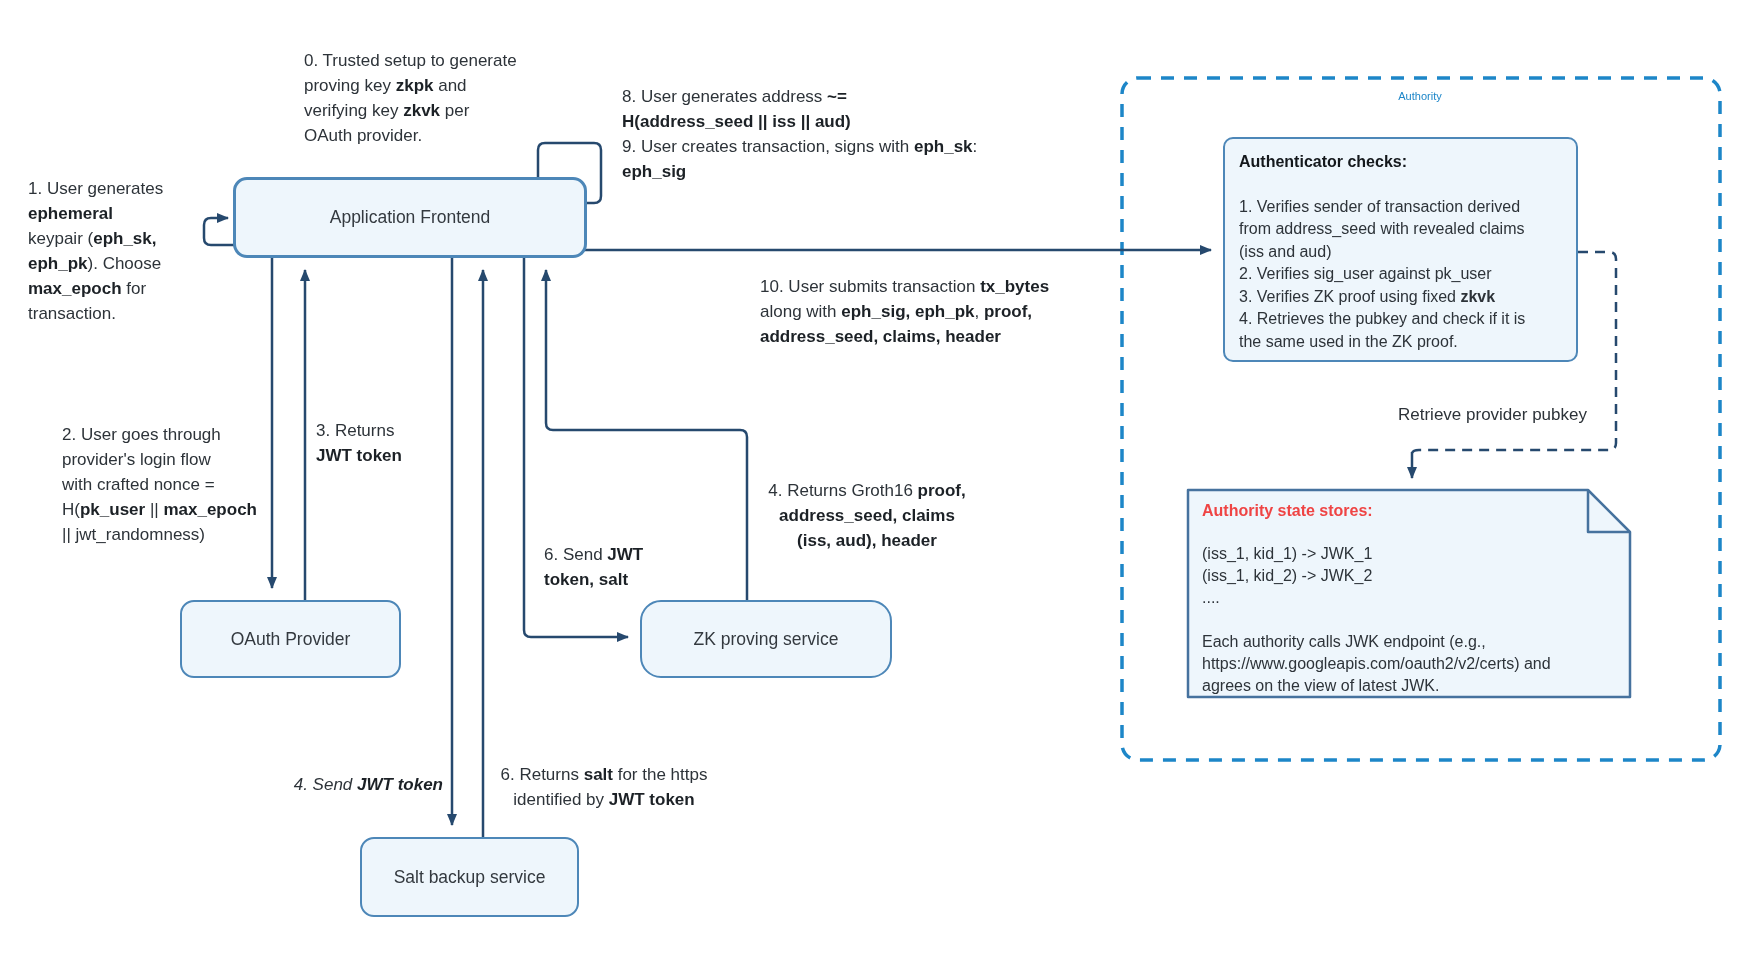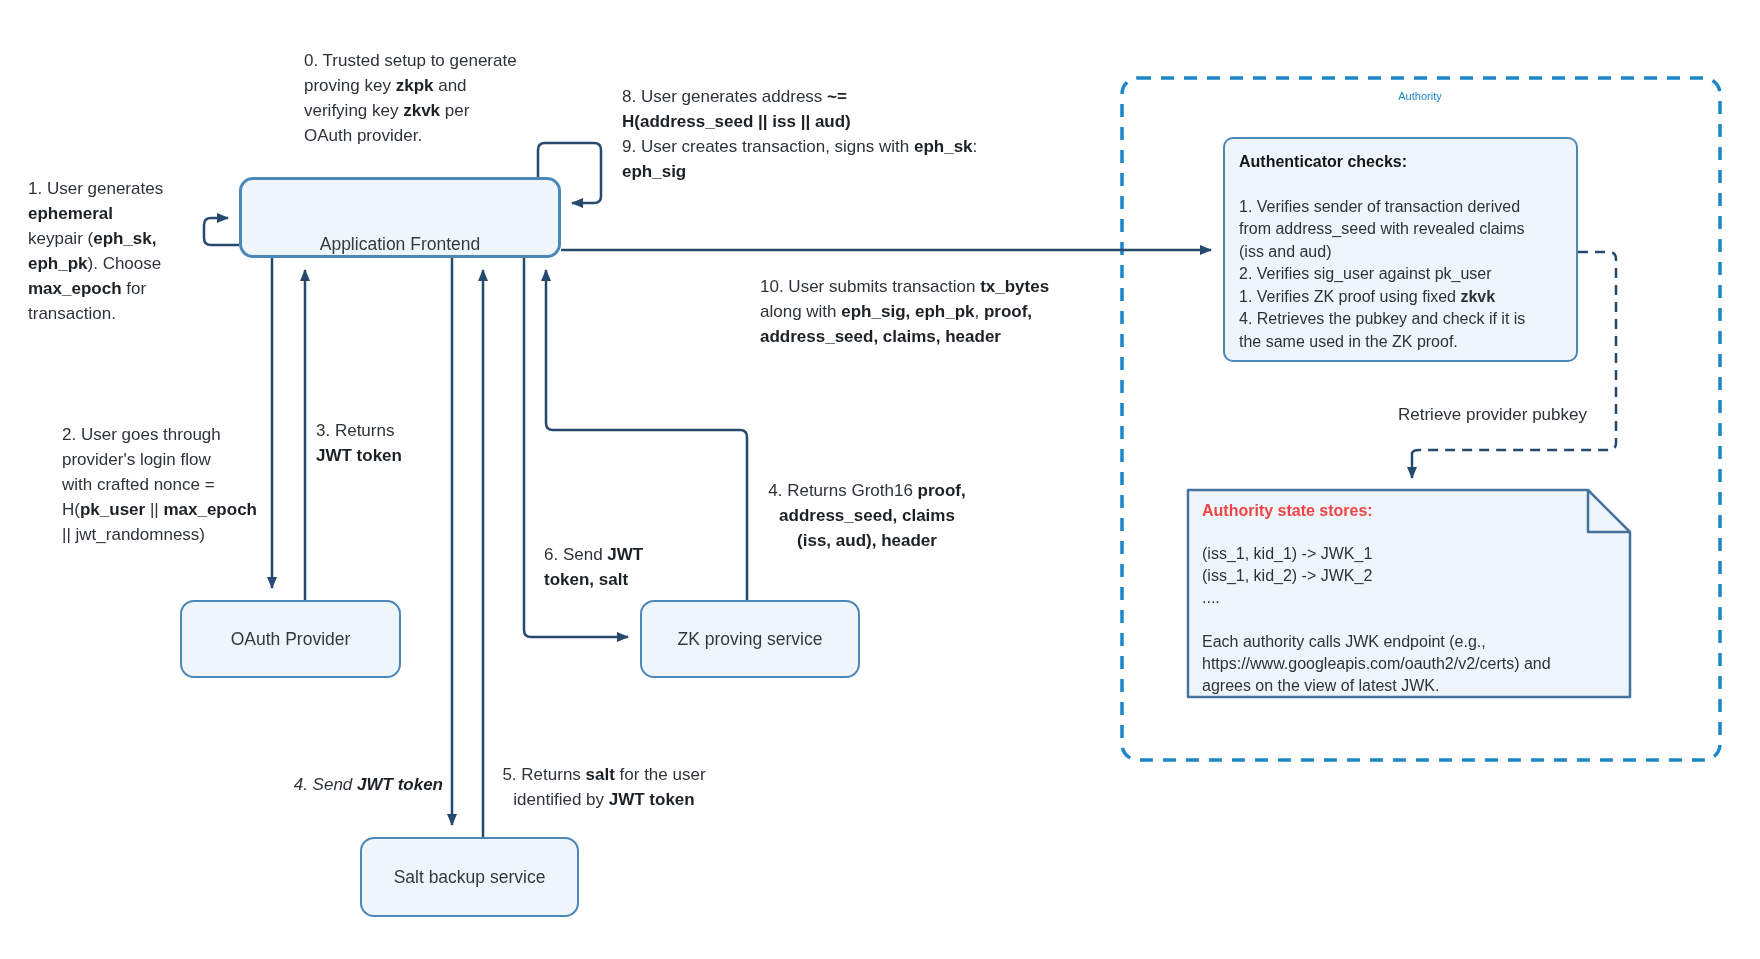--- a/index.html
+++ b/index.html
@@ -55,46 +55,46 @@
     <line x1="483" y1="837" x2="483" y2="270" stroke="#26496e" stroke-width="2.5" marker-end="url(#arr)"></line>
 
     <path d="M524,258 V630 Q524,637 531,637 H628" fill="none" stroke="#26496e" stroke-width="2.5" marker-end="url(#arr)"></path>
 
     <path d="M747,600 V437 Q747,430 740,430 H553 Q546,430 546,423 V270" fill="none" stroke="#26496e" stroke-width="2.5" marker-end="url(#arr)"></path>
 
     <path d="M1578,252 H1609 Q1616,252 1616,259 V443 Q1616,450 1609,450 H1419 Q1412,450 1412,454" fill="none" stroke="#26496e" stroke-width="2.5" stroke-dasharray="10 7"></path>
     <line x1="1412" y1="452" x2="1412" y2="478" stroke="#26496e" stroke-width="2.5" marker-end="url(#arr)"></line>
   </svg>
 
-  <div class="node" style="left:239px;top:177px;width:322px;height:81px;align-items:flex-end;">
+  <div class="node" style="left:233px;top:177px;width:354px;height:81px;">
     <span>Application Frontend</span>
   </div>
 
   <div class="node" style="left:180px;top:600px;width:221px;height:78px;border-width:2.5px;">
     <span>OAuth Provider</span>
   </div>
 
-  <div class="node" style="left:640px;top:600px;width:220px;height:78px;border-width:2.5px;">
+  <div class="node" style="left:640px;top:600px;width:252px;height:78px;border-width:2.5px;border-radius:21px;">
     <span>ZK proving service</span>
   </div>
 
   <div class="node" style="left:360px;top:837px;width:219px;height:80px;border-width:2.5px;">
     <span>Salt backup service</span>
   </div>
 
   <div class="authority-label">Authority</div>
 
   <div class="panel" style="left:1223px;top:137px;width:355px;height:225px;">
     <div class="title">Authenticator checks:</div>
     <div>
         <div class="line"><span>1. Verifies sender of transaction derived</span></div>
         <div class="line"><span>from address_seed with revealed claims</span></div>
         <div class="line"><span>(iss and aud)</span></div>
         <div class="line"><span>2. Verifies sig_user against pk_user</span></div>
-        <div class="line"><span>1. Verifies ZK proof using fixed </span><b>zkvk</b></div>
+        <div class="line"><span>3. Verifies ZK proof using fixed </span><b>zkvk</b></div>
         <div class="line"><span>4. Retrieves the pubkey and check if it is</span></div>
         <div class="line"><span>the same used in the ZK proof.</span></div>
       </div>
   </div>
 
   <div class="doc-text" style="left:1202px;top:500px;width:412px;">
     <div class="title">Authority state stores:</div>
     <div>
         <div class="line"><span>(iss_1, kid_1) -&gt; JWK_1</span></div>
         <div class="line"><span>(iss_1, kid_2) -&gt; JWK_2</span></div>
@@ -133,21 +133,21 @@
   <div class="ann" style="left:316px;top:418px;">
       <div class="line"><span>3. Returns</span></div>
       <div class="line"><b>JWT token</b></div>
     </div>
 
   <div class="ann right" style="left:240px;top:772px;width:203px;font-style:italic;">
       <div class="line"><span>4. Send </span><b>JWT token</b></div>
     </div>
 
   <div class="ann center" style="left:494px;top:762px;width:220px;">
-      <div class="line"><span>5. Returns </span><b>salt</b><span> for the user</span></div>
+      <div class="line"><span>6. Returns </span><b>salt</b><span> for the https</span></div>
       <div class="line"><span>identified by </span><b>JWT token</b></div>
     </div>
 
   <div class="ann" style="left:544px;top:542px;">
       <div class="line"><span>6. Send </span><b>JWT</b></div>
       <div class="line"><b>token, salt</b></div>
     </div>
 
   <div class="ann center" style="left:752px;top:478px;width:230px;">
       <div class="line"><span>4. Returns Groth16 </span><b>proof,</b></div>

